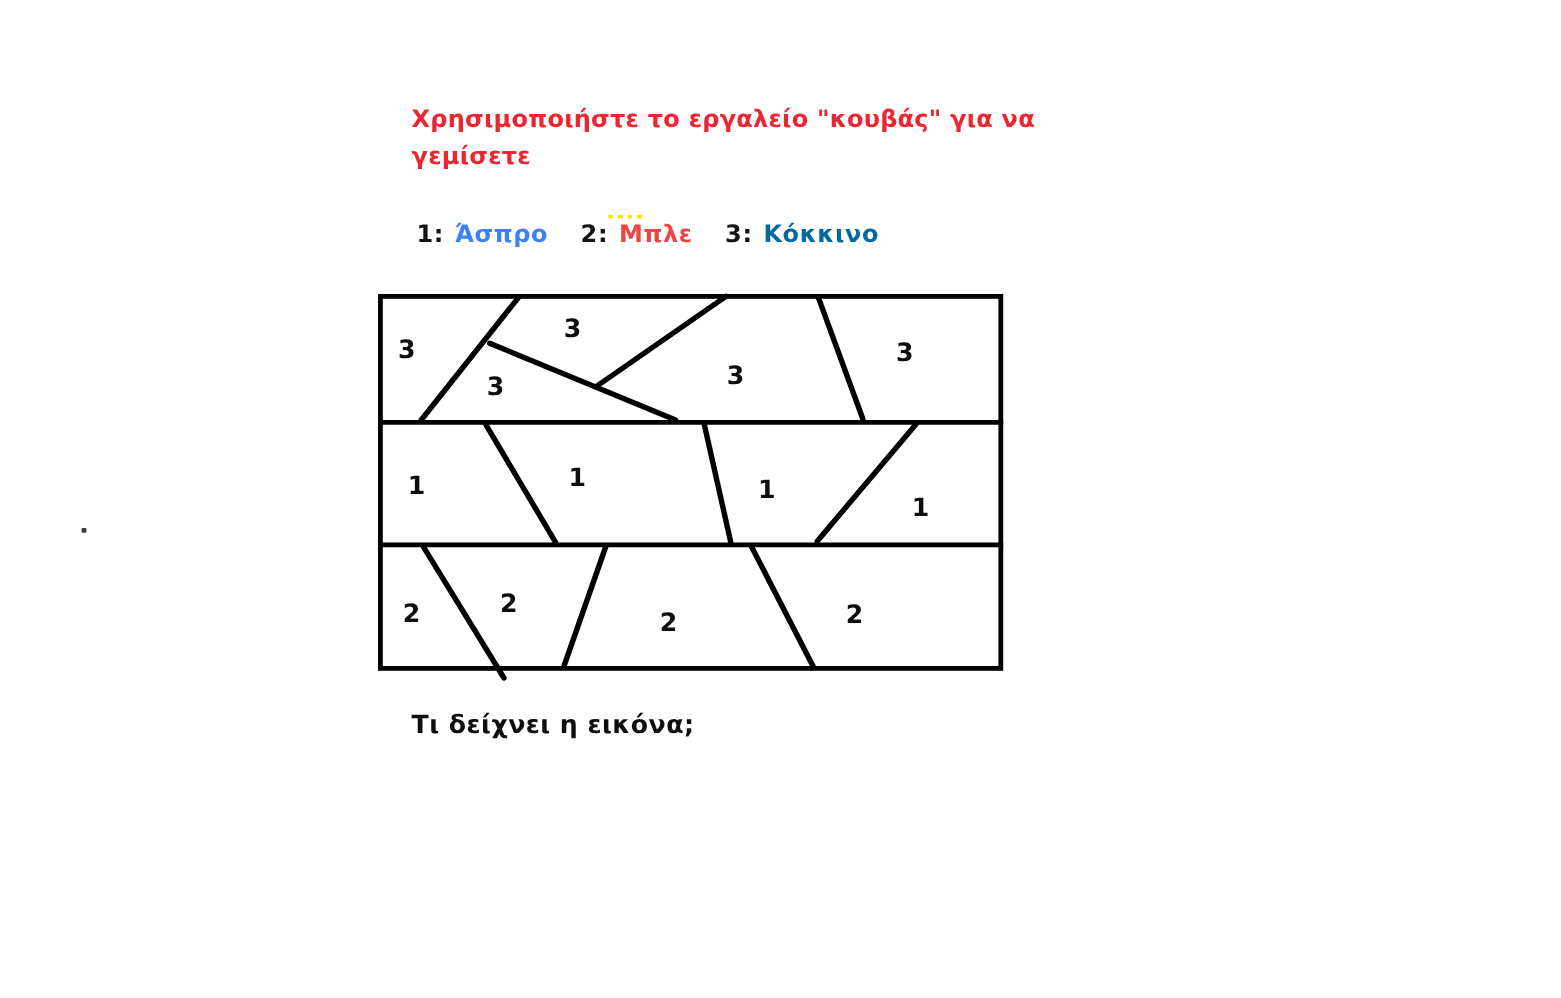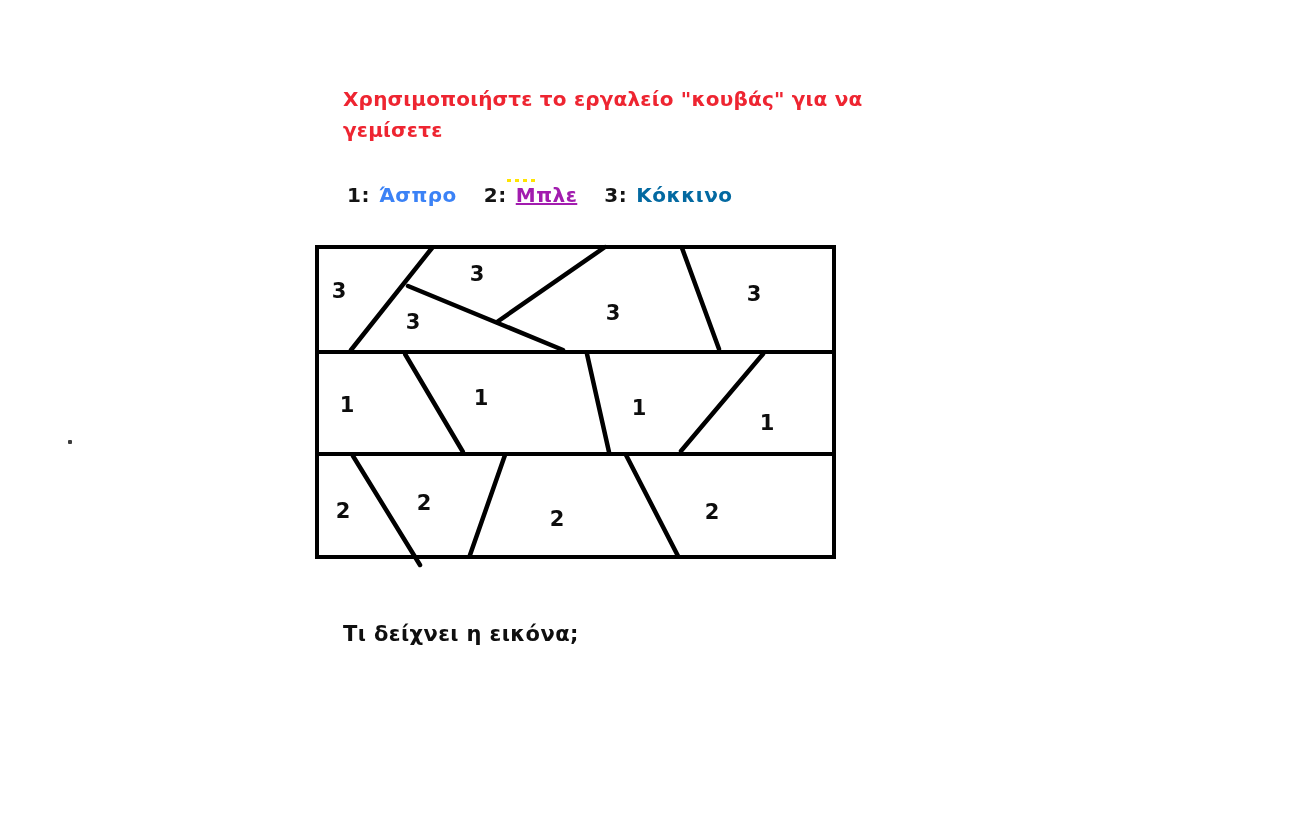--- a/index.html
+++ b/index.html
@@ -29,21 +29,21 @@
   .figure{
     position:absolute;left:313px;top:243px;width:526px;height:330px;
   }
   .figure svg{display:block;width:526px;height:330px;}
   .figure text{
     font-family:"DejaVu Sans", sans-serif;
     font-size:21px;font-weight:700;fill:#0d0d0d;
     text-anchor:middle;
   }
   .question{
-    position:absolute;left:343px;top:622px;
+    position:absolute;left:343px;top:592px;
     font-size:21px;font-weight:700;color:#0f0f0f;
     letter-spacing:0.4px;
   }
   .stray-dot{
     position:absolute;left:68px;top:440px;width:4px;height:4px;
     background:#3c3c3c;border-radius:1px;
   }
 </style>
 </head>
 <body>
@@ -54,21 +54,21 @@
     <div>Χρησιμοποιήστε το εργαλείο "κουβάς" για να γεμίσετε</div>
   </div>
 
   <div class="legend">
     <div class="legend-item">
       <span>1:</span>
       <span style="color: #3b82f6;">Άσπρο</span>
     </div>
     <div class="legend-item">
       <span>2:</span>
-      <span style="color: #a21caf; text-decoration: underline;">Μπλε</span>
+      <span style="color: #ef4444;">Μπλε</span>
     </div>
     <div class="legend-item">
       <span>3:</span>
       <span style="color: #0369a1;">Κόκκινο</span>
     </div>
   </div>
 
   <div class="spellcheck"></div>
 
   <div class="figure">

